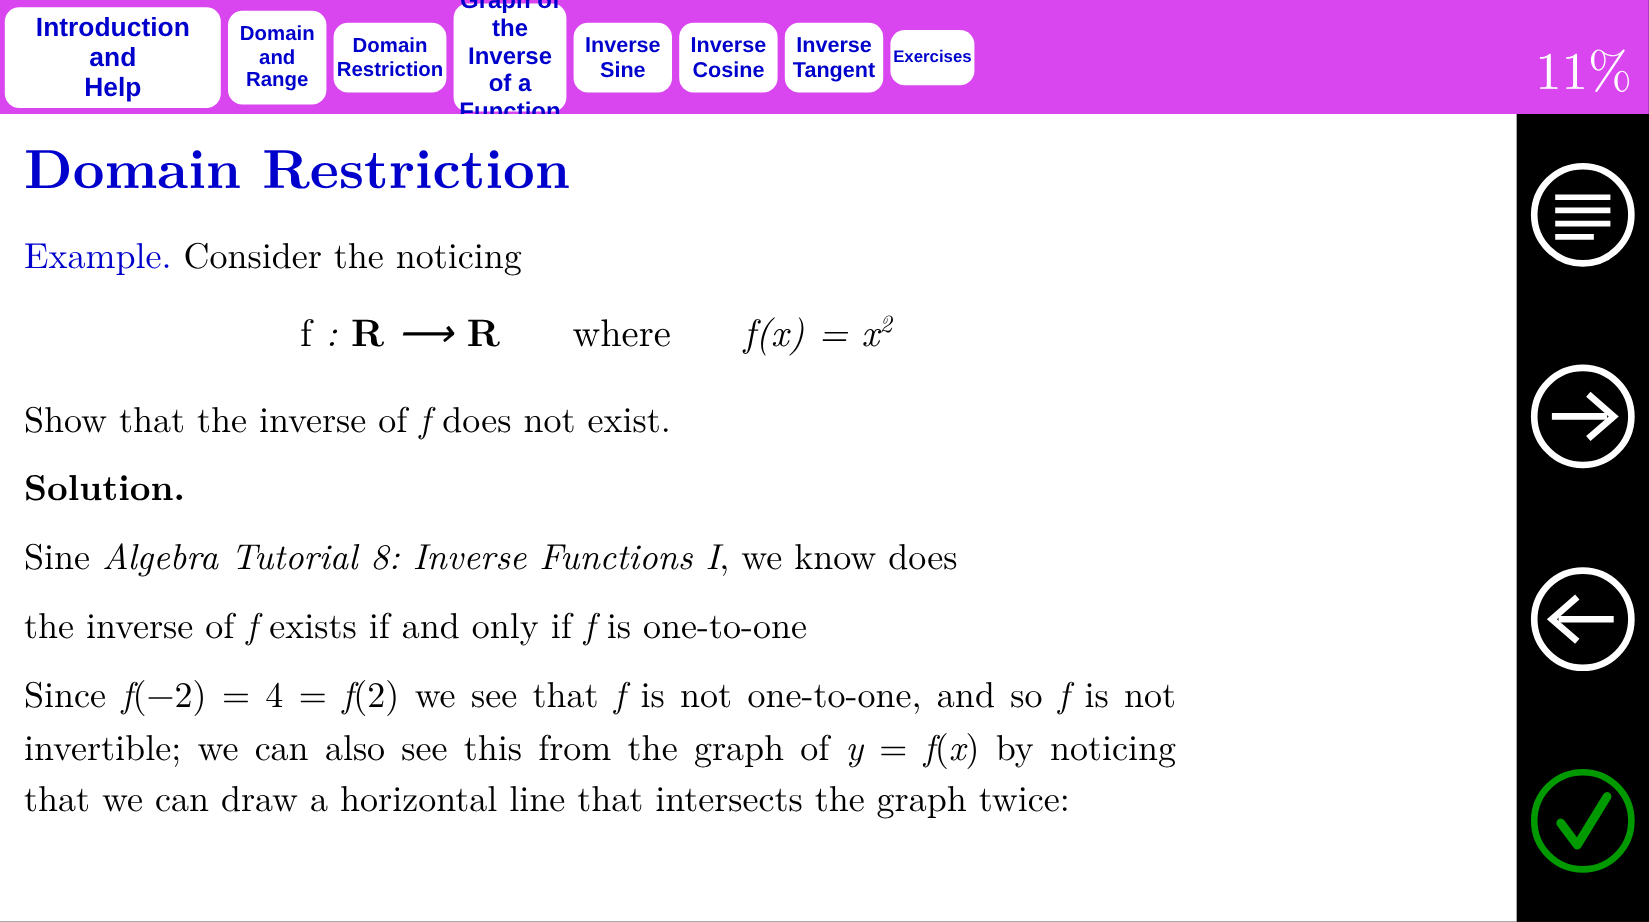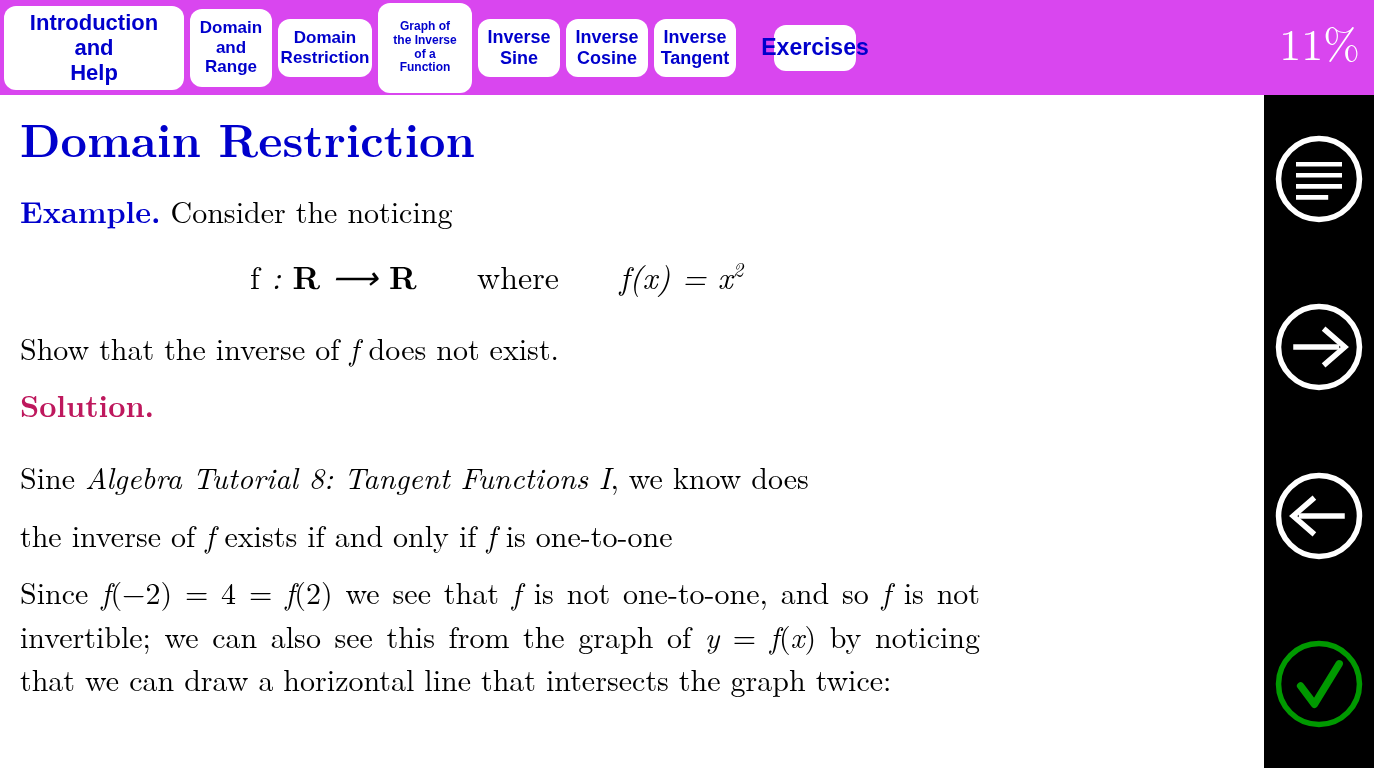--- a/index.html
+++ b/index.html
@@ -39,21 +39,21 @@
     text-align: center;
     display: flex;
     align-items: center;
     justify-content: center;
     white-space: pre-line;
     box-sizing: border-box;
   }
   .progress {
     position: absolute;
     right: 14px;
-    top: 10px;
+    top: 24px;
     color: #fff;
     font-size: 44px;
     font-family: "Latin Modern Roman", Georgia, serif;
   }
   .content {
     position: absolute;
     left: 0;
     top: 95px;
     width: 1264px;
     height: 673px;
@@ -69,28 +69,28 @@
     margin: 0 0 18px 0;
   }
   .para {
     font-size: 30px;
     line-height: 1.45;
     margin: 0 0 14px 0;
     max-width: 960px;
   }
   .example-label {
     color: #0000cc;
-    font-weight: bold;
+    font-weight: normal;
   }
   .solution-label {
-    color: #be185d;
+    color: #000000;
     font-weight: bold;
     font-size: 30px;
     display: block;
-    margin: 14px 0 29px 0;
+    margin: 14px 0 14px 0;
   }
   .math-display {
     font-size: 32px;
     font-style: italic;
     text-align: left;
     margin: 20px 0 28px 230px;
     white-space: nowrap;
   }
   .math-display .rm { font-style: normal; }
   .math-display .bold { font-weight: bold; font-style: normal; }
@@ -124,31 +124,31 @@
 <div class="topbar">
   <div class="tabs" id="tabs">
       <div class="tab" style="width: 180px; height: 84px; font-size: 22px;">Introduction
 and
 Help</div>
       <div class="tab" style="width: 82px; height: 78px; font-size: 17px;">Domain
 and
 Range</div>
       <div class="tab" style="width: 94px; height: 58px; font-size: 17px;">Domain
 Restriction</div>
-      <div class="tab" style="width: 94px; height: 90px; font-size: 12px;">Graph of
+      <div class="tab" style="width: 94px; height: 90px; font-size: 20px;">Graph of
 the Inverse
 of a
 Function</div>
       <div class="tab" style="width: 82px; height: 58px; font-size: 18px;">Inverse
 Sine</div>
       <div class="tab" style="width: 82px; height: 58px; font-size: 18px;">Inverse
 Cosine</div>
       <div class="tab" style="width: 82px; height: 58px; font-size: 18px;">Inverse
 Tangent</div>
-      <div class="tab" style="width: 82px; height: 46px; font-size: 23px; margin-left: 32px;">Exercises</div>
+      <div class="tab" style="width: 70px; height: 46px; font-size: 14px;">Exercises</div>
     </div>
   <div class="progress">11%</div>
 </div>
 
 <div class="content">
   <h1 class="title">Domain Restriction</h1>
 
   <p class="para">
     <span class="example-label">Example.</span><span> Consider the noticing</span>
   </p>
@@ -159,21 +159,21 @@
     f(x) = x<sup>2</sup>
   </div>
 
   <p class="para">
     Show that the inverse of <span class="italic">f</span> does not exist.
   </p>
 
   <span class="solution-label">Solution.</span>
 
   <p class="para">
-    <span>Sine </span><span class="italic">Algebra Tutorial 8: Tangent Functions I</span><span>, we know does</span>
+    <span>Sine </span><span class="italic">Algebra Tutorial 8: Inverse Functions I</span><span>, we know does</span>
   </p>
 
   <p class="para indent">
     the inverse of <span class="italic">f</span> exists if and only if <span class="italic">f</span> is one-to-one
   </p>
 
   <p class="para justify">
     Since <span class="italic">f</span>(−2) = 4 = <span class="italic">f</span>(2) we see that <span class="italic">f</span> is not one-to-one, and so <span class="italic">f</span> is not invertible; we can also see this from the graph of <span class="italic">y</span> = <span class="italic">f</span>(<span class="italic">x</span>) by noticing that we can draw a horizontal line that intersects the graph twice:
   </p>
 </div>

